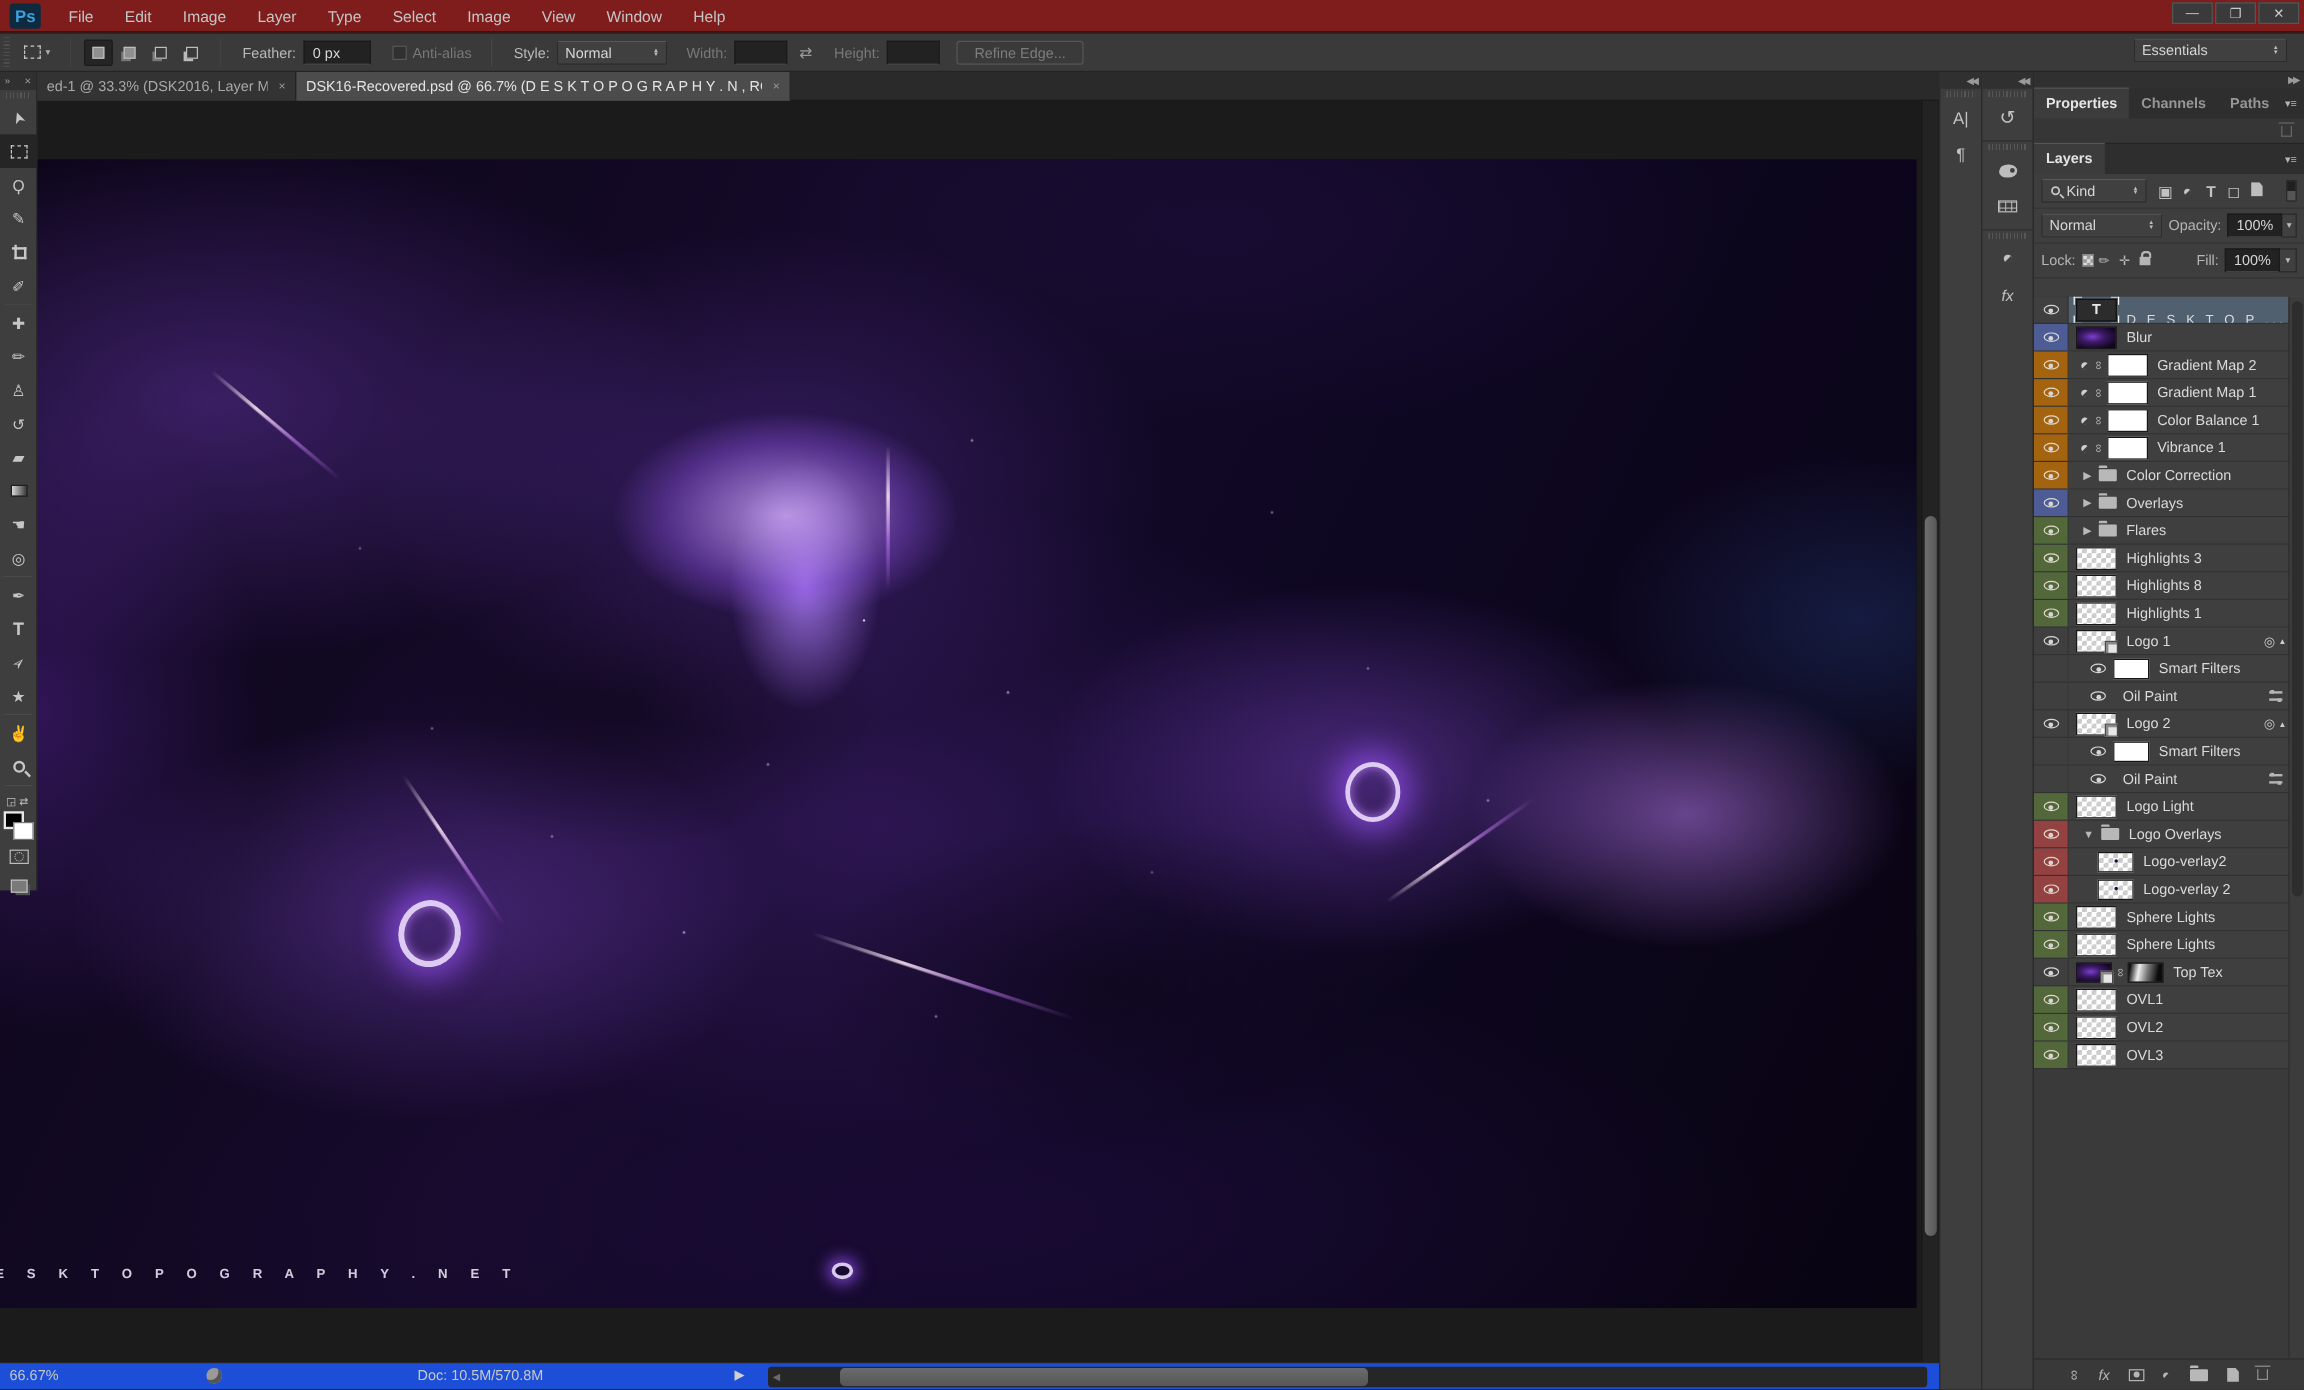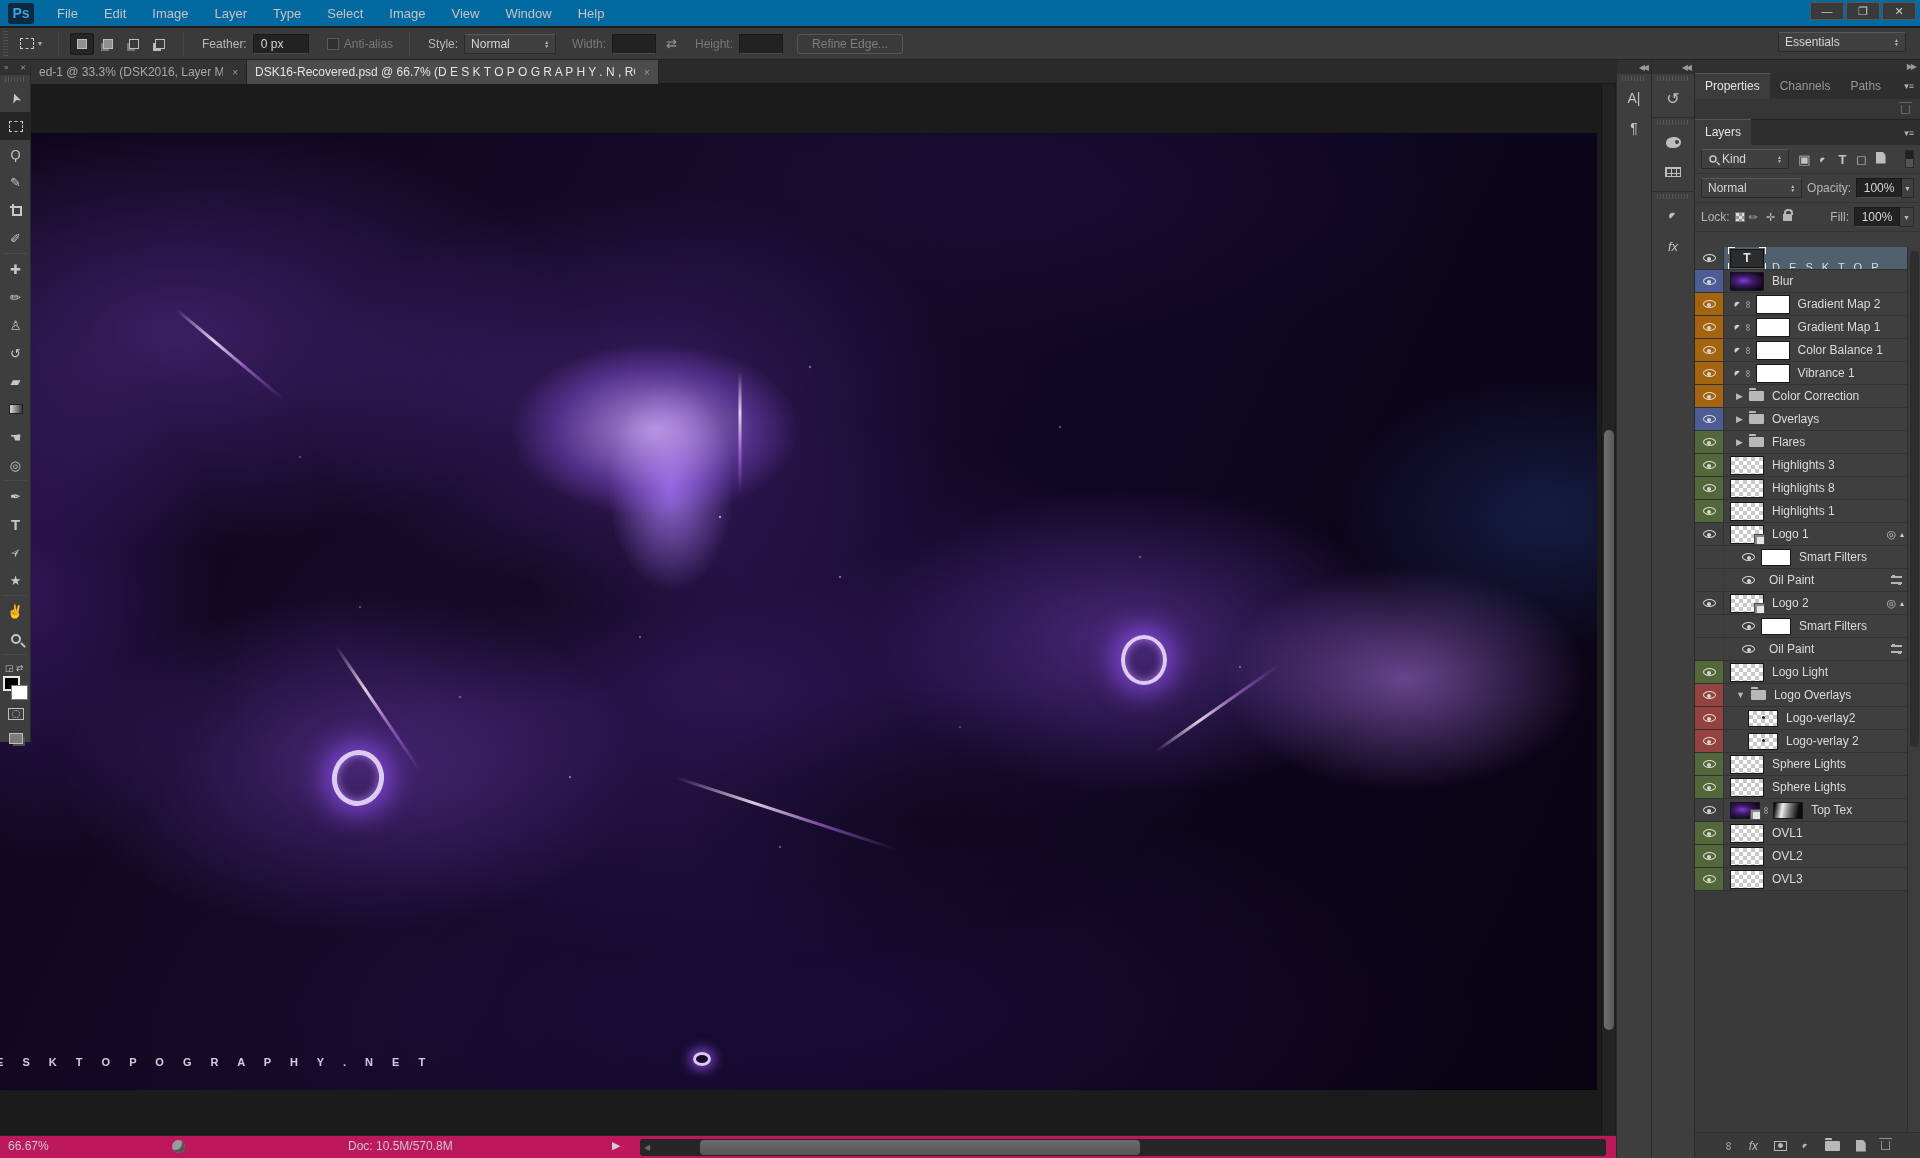--- a/index.html
+++ b/index.html
@@ -1,20 +1,20 @@
 <!DOCTYPE html>
 <html><head>
 <meta charset="utf-8">
 <style>
   * { margin:0; padding:0; box-sizing:border-box; }
   html,body { width:1920px; height:1158px; overflow:hidden; background:#1d1d1d;
               font-family:"Liberation Sans", sans-serif; font-size:12px; color:#cfcfcf; }
 
   
-  #menubar { position:absolute; left:0; top:0; width:1920px; height:27px; background:#0369a1;
+  #menubar { position:absolute; left:0; top:0; width:1920px; height:27px; background:#7f1d1d;
              border-bottom:1px solid #1a1a1a; display:flex; align-items:center; }
   #pslogo { width:26px; height:21px; margin:0 10px 0 8px; background:#0d2a3f; border-radius:3px;
             color:#3ca1e0; font-weight:bold; font-size:14px; display:flex; align-items:center; justify-content:center; }
   .menu-item { padding:0 13px; height:27px; line-height:27px; color:#c4c4c4; font-size:13px; cursor:default; }
   #winctl { position:absolute; right:4px; top:2px; display:flex; }
   .wbtn { width:34px; height:18px; border:1px solid #555; background:#3a3a3a; color:#ccc;
           margin-left:2px; display:flex; align-items:center; justify-content:center; font-size:11px; }
 
   
   #optionsbar { position:absolute; left:0; top:28px; width:1920px; height:32px; background:#3a3a3a;
@@ -85,21 +85,21 @@
       -420px -60px 1px rgba(220,180,255,.5), 520px 150px 1px rgba(255,210,255,.6),
       -150px 260px 1px rgba(255,235,255,.7), 240px 210px 1px rgba(210,160,255,.5),
       420px 40px 1px rgba(255,220,255,.5), -360px 90px 1px rgba(235,200,255,.5),
       90px -150px 1px rgba(255,240,255,.6), -80px 120px 1px rgba(250,220,255,.6); }
   #watermark { position:absolute; left:-4px; top:923px; color:rgba(236,232,244,.88);
                font-size:11px; font-weight:bold; letter-spacing:8px; white-space:pre; }
   
   #vscroll { position:absolute; left:1601px; top:24px; width:14px; height:1051px; background:#232323; border-left:1px solid #161616; }
   #vthumb { position:absolute; left:2px; top:346px; width:10px; height:600px; border-radius:5px;
             background:linear-gradient(90deg,#6f6f6f,#585858); }
-  #statusbar { position:absolute; left:0; top:1075px; width:1616px; height:23px; background:#be185d; border-top:1px solid #262626;text-decoration:underline; }
+  #statusbar { position:absolute; left:0; top:1075px; width:1616px; height:23px; background:#1d4ed8; border-top:1px solid #262626;text-decoration:underline; }
   #zoom-field { position:absolute; left:8px; top:3px; color:#c8c8c8; }
   #drive-icon { position:absolute; left:172px; top:4px; width:13px; height:13px; border-radius:50%;
                 background:#9a9a9a; box-shadow:inset -3px -3px 0 #555; }
   #doc-info { position:absolute; left:348px; top:3px; color:#c8c8c8; }
   #status-play { position:absolute; left:612px; top:3px; color:#d0d0d0; font-size:11px; }
   #hscroll { position:absolute; left:640px; top:3px; width:966px; height:17px; background:#262626; border-radius:3px; }
   #hscroll .larrow { position:absolute; left:4px; top:4px; color:#6a6a6a; font-size:8px; }
   #hthumb { position:absolute; left:60px; top:1px; width:440px; height:15px; border-radius:4px;
             background:linear-gradient(#6b6b6b,#565656); }
 
@@ -145,21 +145,21 @@
     background-image:linear-gradient(90deg,#bdbdbd 1px,transparent 1px),linear-gradient(#bdbdbd 1px,transparent 1px);
     background-size:5px 5px; }
   .pageicon { position:relative; width:10px; height:12px; background:#bdbdbd;
               clip-path:polygon(0 0, 70% 0, 100% 30%, 100% 100%, 0 100%); }
 
   
   #rightpanel { position:absolute; left:1694px; top:60px; width:226px; bottom:0; background:#3e3e3e; border-left:1px solid #2a2a2a; }
   .panel-collapse { height:13px; background:#303030; display:flex; align-items:center; justify-content:flex-end;
                     padding-right:5px; color:#9a9a9a; font-size:8px; letter-spacing:-2px; }
   .tabstrip { height:26px; background:#2e2e2e; display:flex; align-items:flex-end; position:relative; }
-  .ptab { padding:5px 10px 6px; color:#969696; font-weight:normal; font-size:12px; }
+  .ptab { padding:5px 10px 6px; color:#969696; font-weight:bold; font-size:12px; }
   .ptab.active { background:#3c3c3c; color:#e4e4e4; border-top:1px solid #555; }
   .panel-menu { position:absolute; right:6px; top:8px; color:#b5b5b5; font-size:9px; }
   #props-body { height:233px; background:#3c3c3c; padding:14px 0 0 12px; font-weight:bold; color:#d9d9d9; border-bottom:1px solid #2a2a2a; }
   #props-footer { height:21px; background:#363636; border-bottom:1px solid #232323; display:flex; align-items:center; justify-content:flex-end; padding-right:10px; }
   .trash { position:relative; width:9px; height:9px; border:1px solid #8f8f8f; border-top:none; }
   .trash::before { content:''; position:absolute; left:-3px; top:-3px; width:13px; height:1px; background:#8f8f8f; }
 
   
   #layers-tabstrip { height:25px; }
   .hdr-row { height:29px; display:flex; align-items:center; padding:0 6px; border-bottom:1px solid #343434; }

